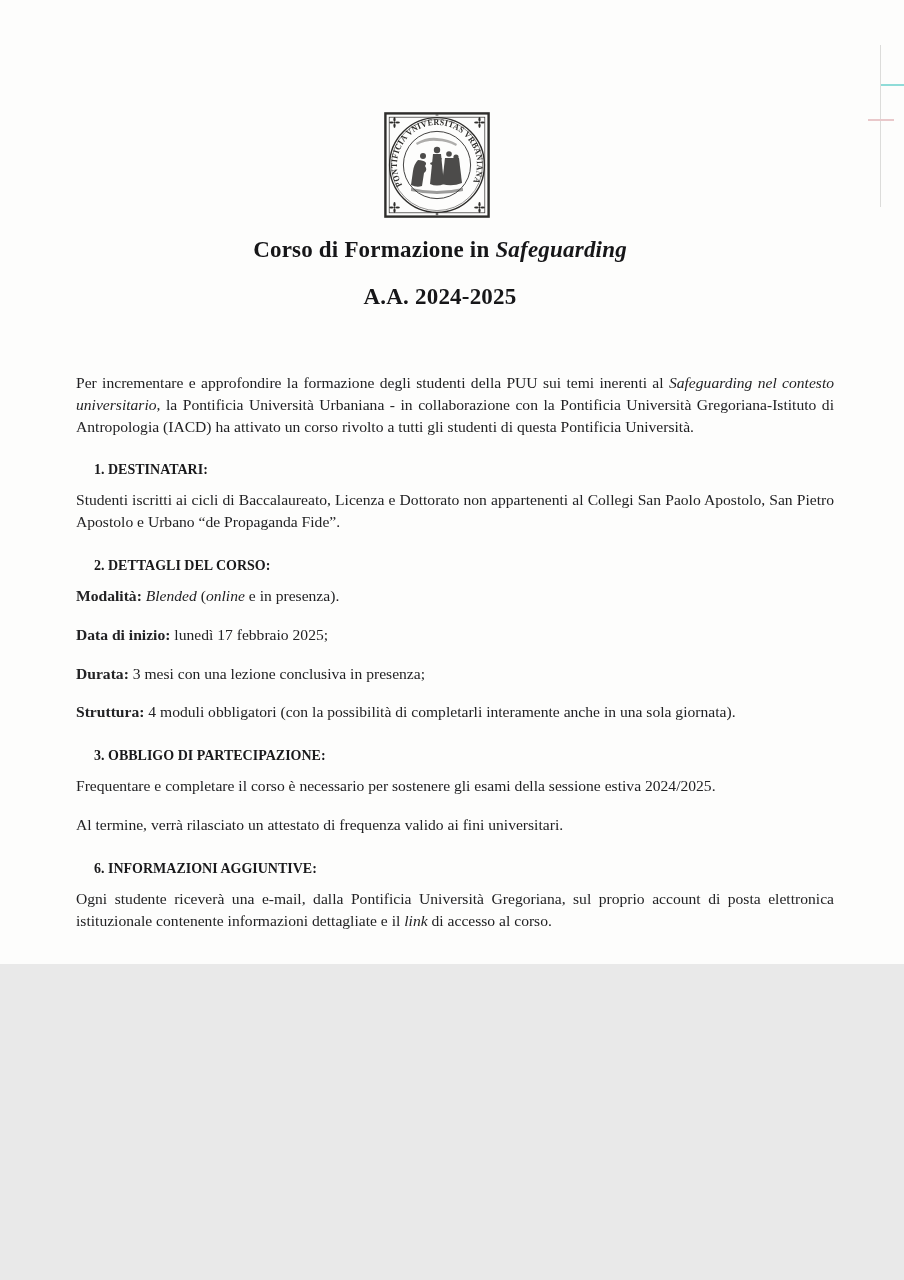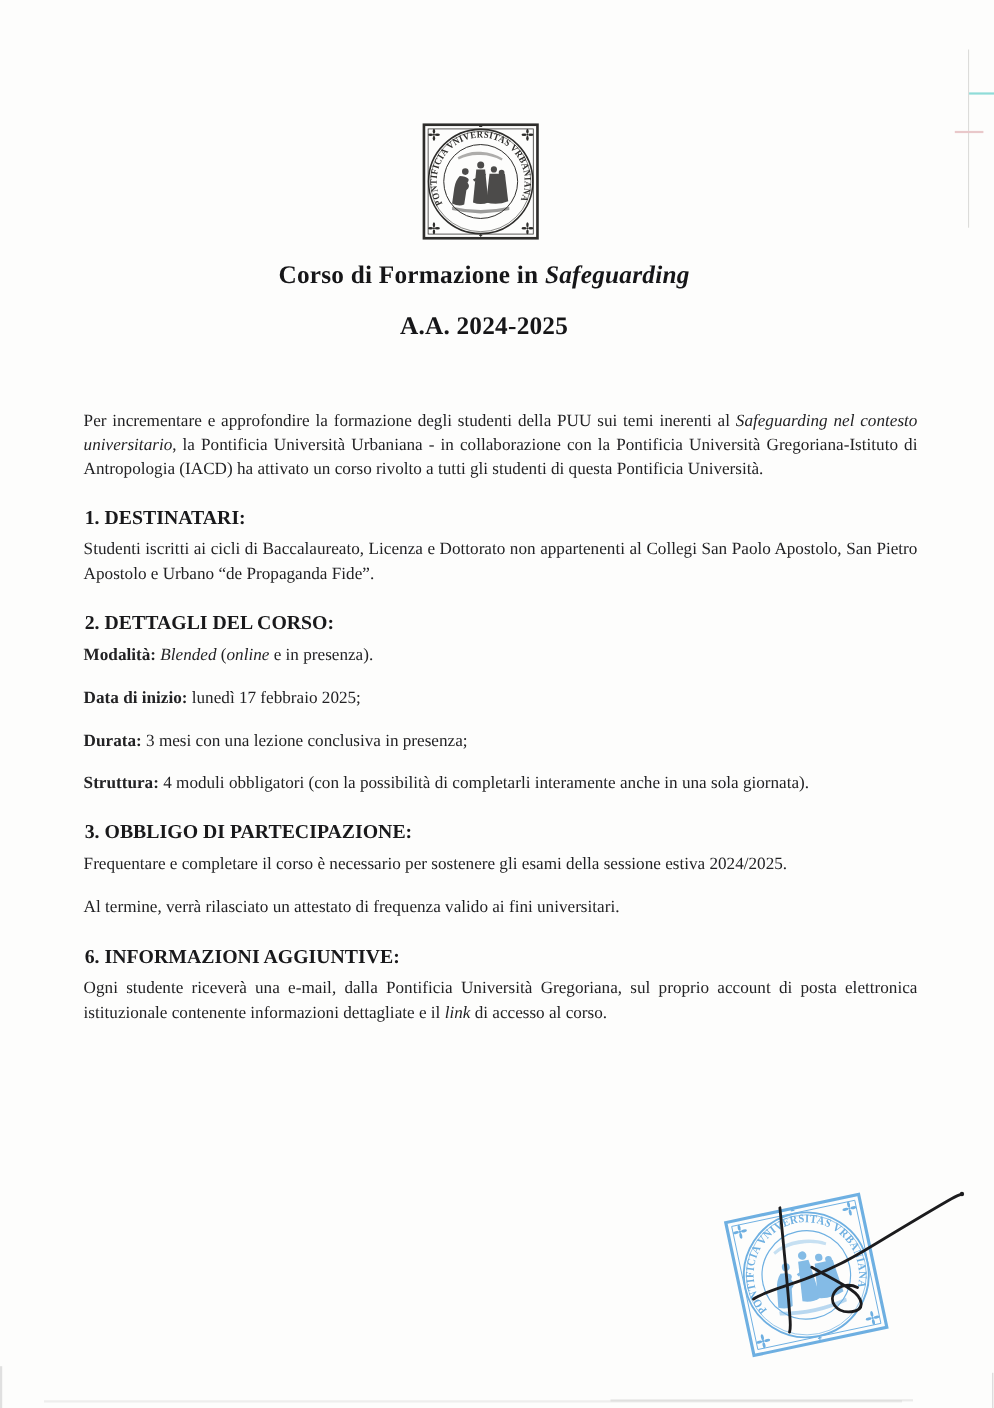--- a/index.html
+++ b/index.html
@@ -1,37 +1,37 @@
 <!DOCTYPE html>
 <html><head>
 <meta charset="utf-8">
 <style>
   html,body{margin:0;padding:0;background:#e9e9e9;}
   .page{
-    position:relative;width:904px;height:1280px;margin:0 auto;
+    position:relative;width:904px;height:964px;margin:0 auto;
     background:#fdfdfc;overflow:hidden;
     font-family:"Liberation Serif","DejaVu Serif",serif;
     color:#1f1f21;
   }
   .i{font-style:italic}
   .b{font-weight:bold}
 
   
   .seal-top{position:absolute;left:383px;top:109px;width:108px;height:112px;color:#2e2d2b;}
 
   
   .title-line{position:absolute;left:0;width:880px;text-align:center;font-weight:bold;
     font-size:23px;letter-spacing:.2px;color:#161618;}
   .title-1{top:237px;}
   .title-2{top:284px;}
 
   
   .content{position:absolute;left:76px;top:372px;width:758px;font-size:15.6px;color:#222224;}
   .para{margin:0 0 17px;line-height:21.8px;text-align:justify;}
-  .sec-heading{margin:22px 1px 8px;line-height:22px;font-weight:bold;font-size:18px;color:#19191b;}
+  .sec-heading{margin:22px 18px 8px;line-height:22px;font-weight:bold;font-size:14px;color:#19191b;}
   .intro{margin-bottom:2px;}
 
   
   .stamp{position:absolute;left:652px;top:1076px;width:250px;height:185px;}
   .stamp-seal{position:absolute;left:16px;top:16px;width:130px;height:134px;color:#4f9fdc;
     transform:rotate(-12deg);opacity:.82;}
   .signature-svg{position:absolute;left:0;top:0;width:250px;height:185px;}
 
   
   .artifact{position:absolute;pointer-events:none;}

